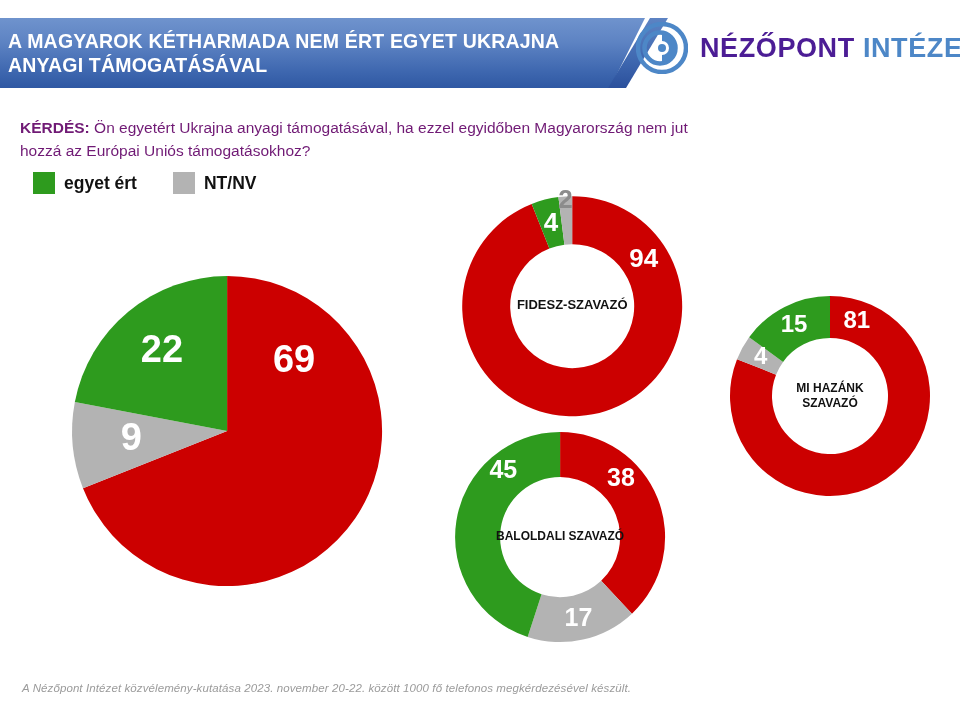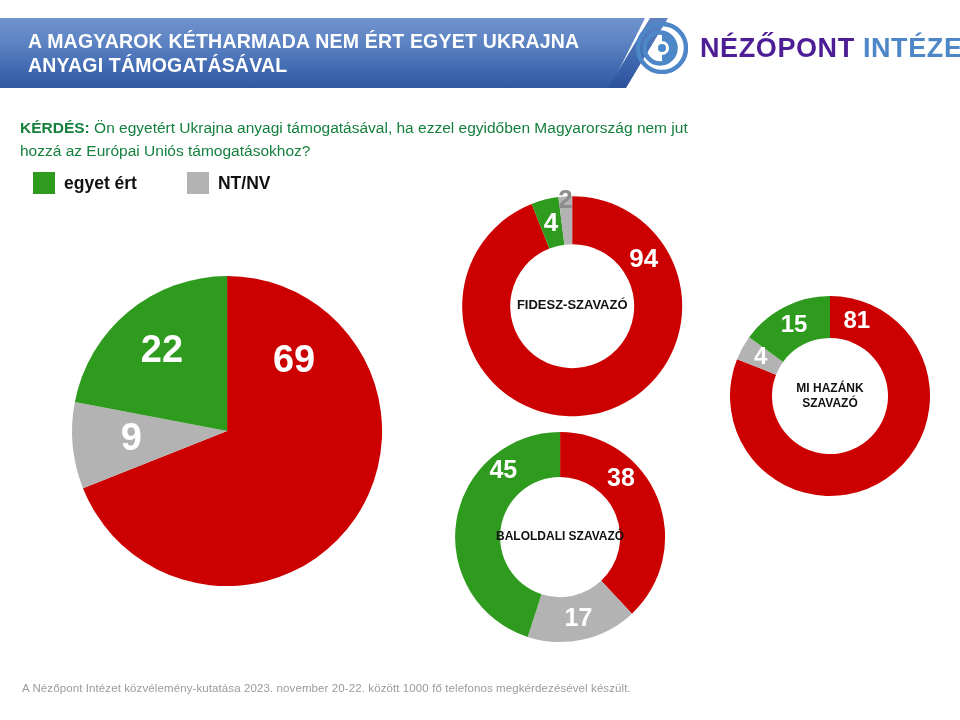--- a/index.html
+++ b/index.html
@@ -43,23 +43,23 @@
     height: 70px;
     background: linear-gradient(to bottom, #5d83c3 0%, #3f68b0 60%, #2b509c 100%);
     clip-path: polygon(42px 0, 60px 0, 18px 70px, 0 70px);
   }
   .header-title {
     color: #ffffff;
     font-size: 19.5px;
     font-weight: bold;
     line-height: 1.25;
     letter-spacing: 0.2px;
-    padding-left: 16px;
+    padding-left: 8px;
     padding-right: 40px;
-    margin: 12px;
+    margin: 0;
     text-transform: uppercase;
   }
 
   
   .logo {
     position: absolute;
     left: 636px;
     top: 22px;
     display: flex;
     align-items: center;
@@ -80,34 +80,34 @@
   .logo-text .lt-blue { color: #4d87c7; }
 
   
   .question {
     position: absolute;
     left: 20px;
     top: 100px;
     width: 700px;
     font-size: 15.5px;
     line-height: 1.5;
-    color: #15803d;
+    color: #701a75;
   }
   .question .q-label {
     font-weight: bold;
   }
 
   
   .legend {
     position: absolute;
     left: 33px;
     top: 172px;
     display: flex;
     align-items: center;
-    gap: 16px;
+    gap: 2px;
   }
   .legend-item {
     display: flex;
     align-items: center;
     margin-right: 34px;
   }
   .legend-swatch {
     width: 22px;
     height: 22px;
     margin-right: 9px;
@@ -143,20 +143,21 @@
   #chart-fidesz  { left: 462px; top: 196px; }
   #chart-bal     { left: 455px; top: 432px; }
   #chart-mihazank{ left: 730px; top: 296px; }
 
   
   .footer {
     position: absolute;
     left: 22px;
     top: 682px;
     font-size: 11.5px;
+    font-style: italic;
     color: #9b9b9b;
     letter-spacing: 0.1px;
     white-space: nowrap;
   }
 </style>
 </head>
 <body>
 
 <div class="header">
   <div class="header-banner">

